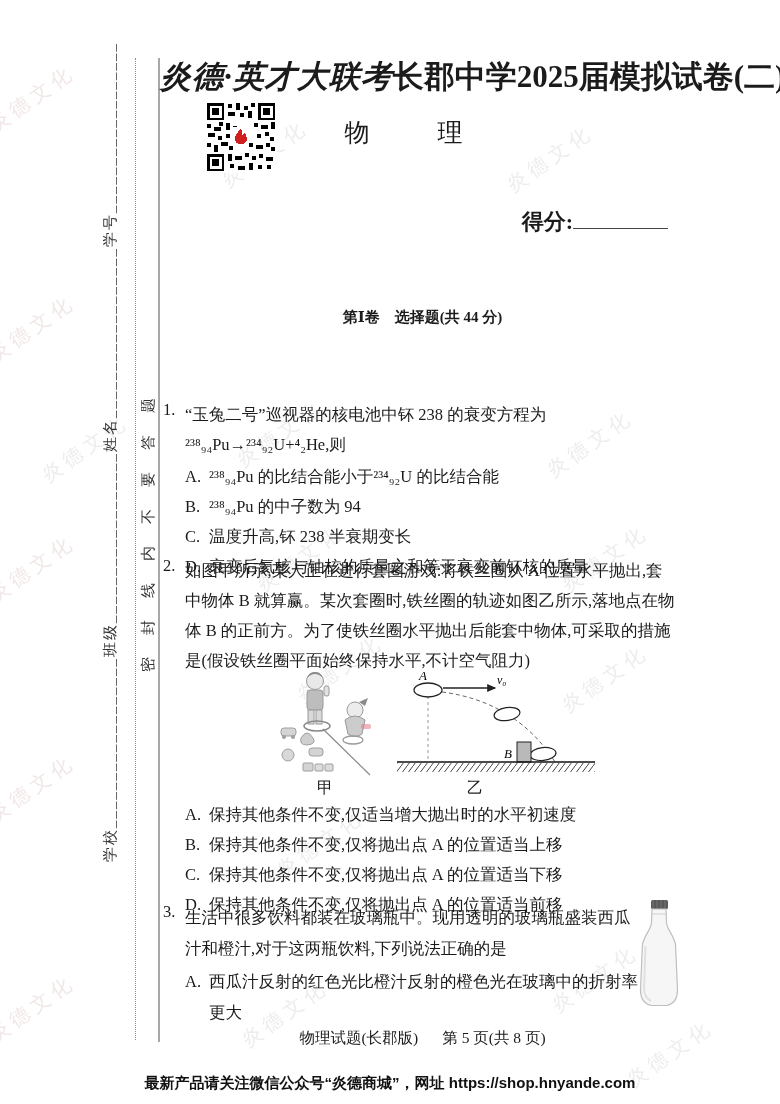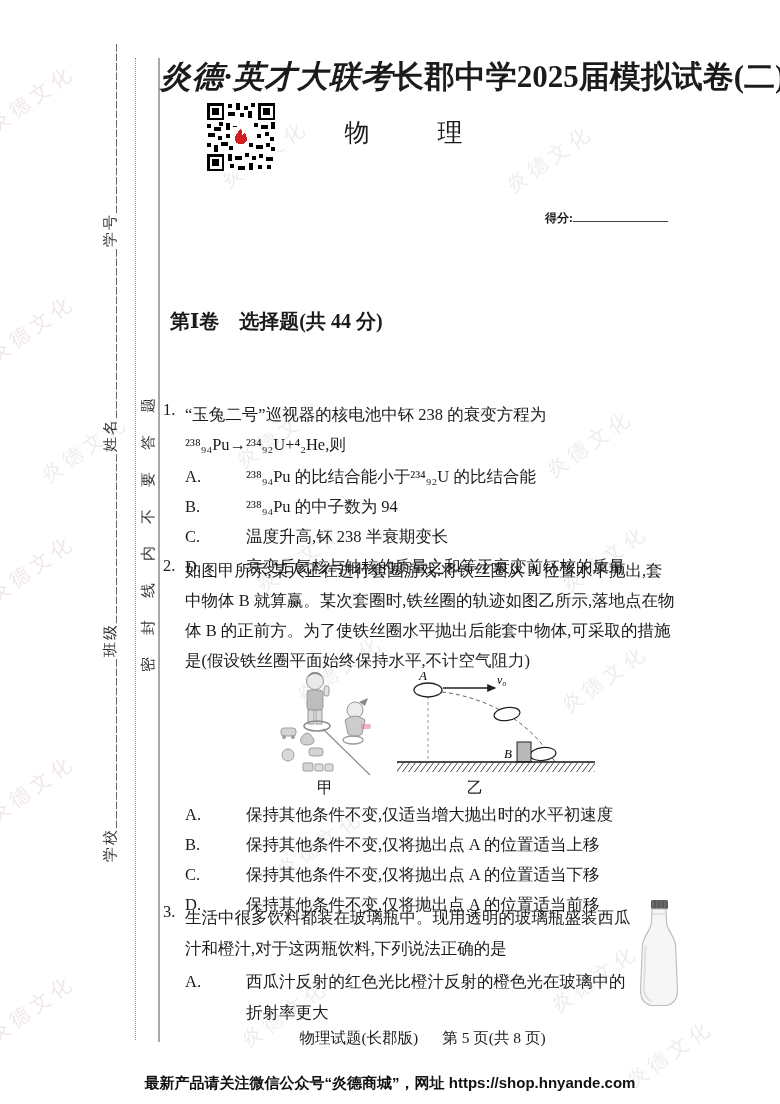--- a/index.html
+++ b/index.html
@@ -15,37 +15,37 @@
   .solid-line{position:absolute;left:158px;top:58px;height:984px;width:2px;background:#a8a8a8;}
   .v-fields{position:absolute;left:101px;top:862px;width:775px;transform:rotate(-90deg);transform-origin:0 0;font-size:15px;letter-spacing:2px;color:#333;white-space:nowrap;}
   .v-seal{position:absolute;left:139px;top:672px;width:310px;transform:rotate(-90deg);transform-origin:0 0;font-size:15px;letter-spacing:22px;color:#333;white-space:nowrap;}
 
   
   .exam-title{position:absolute;left:160px;top:56px;width:520px;text-align:center;font-size:31px;font-weight:bold;white-space:nowrap;}
   .exam-title .brand{font-style:italic;letter-spacing:1px;}
   .qr{position:absolute;left:205px;top:101px;}
   .subject{position:absolute;left:154px;top:116px;width:505px;text-align:center;font-size:25px;font-weight:normal;letter-spacing:6px;}
   .group{position:absolute;left:170px;top:182px;width:505px;text-align:center;font-size:15px;font-weight:bold;font-family:"Liberation Sans","DejaVu Sans",sans-serif;}
-  .score{position:absolute;left:170px;top:207px;width:498px;text-align:right;font-size:12px;font-weight:bold;}
+  .score{position:absolute;left:170px;top:207px;width:498px;text-align:right;font-size:22px;font-weight:bold;}
   .score .blank{display:inline-block;width:95px;border-bottom:1px solid #444;height:14px;}
 
   
   .notice{position:absolute;left:172px;top:236px;width:502px;font-size:17px;line-height:37px;text-indent:2em;}
-  .sec-title{position:absolute;left:170px;top:308px;width:505px;text-align:left;font-size:20px;font-weight:bold;}
+  .sec-title{position:absolute;left:170px;top:308px;width:505px;text-align:center;font-size:15px;font-weight:bold;}
   .intro{position:absolute;left:163px;top:344px;width:512px;font-size:16.5px;line-height:31px;}
   .intro .b{font-weight:bold;}
 
   .q{position:absolute;display:flex;font-size:16.5px;}
   .qnum{width:22px;flex:none;}
   .qbody{flex:1;}
   .stem{line-height:31px;}
   .opts{margin-top:2px;}
   .opt{display:flex;line-height:30px;}
   .opt .ol{width:24px;flex:none;}
-  .opt .ot{flex:1;margin-left:37px;}
+  .opt .ot{flex:1;}
 
   .q1{left:163px;top:400px;width:512px;}
   .q1 .stem{line-height:30px;}
   .q2{left:163px;top:556px;width:512px;}
   .q2 .stem{line-height:30px;}
   .q2opts{position:absolute;left:185px;top:800px;width:495px;font-size:16.5px;}
   .q3{left:163px;top:902px;width:478px;}
   .q3 .stem{line-height:31px;}
   .q3 .opt{line-height:31px;}
 

